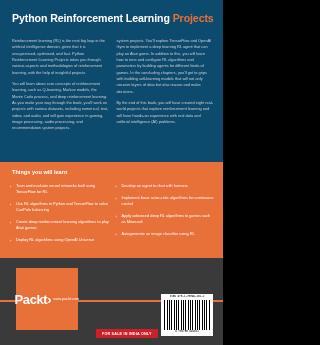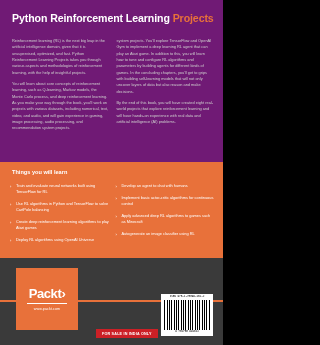--- a/index.html
+++ b/index.html
@@ -11,21 +11,21 @@
   }
   #cover {
     position: relative;
     width: 223px; height: 345px;
     background: #3a3a3a;
   }
   
   .top-panel {
     position: absolute; left: 0; top: 0; right: 0;
     height: 162px;
-    background: #701a75;
+    background: #0c4a6e;
   }
   .title {
     position: absolute; left: 12px; top: 12px; right: 10px;
     font-size: 10.6px; font-weight: bold; line-height: 1.15;
     color: #ffffff; letter-spacing: -0.1px;
     white-space: nowrap;
   }
   .title .accent { color: #e8713a; }
 
   .blurb-cols {
@@ -78,21 +78,21 @@
     position: absolute; left: 0; right: 0;
     height: 2px; background: #e8713a;
   }
   .rule-top { top: 0px; }
   .rule-mid { top: 44px; }
 
   .packt-box {
     position: absolute; left: 16px; top: 12px;
     width: 62px; height: 62px;
     background: #e8713a;
-    display: flex; flex-direction: column;
+    display: flex; 
     align-items: center; justify-content: center;
     gap: 1px;
   }
   .packt-word {
     color: #ffffff; font-size: 13px; font-weight: bold;
     letter-spacing: -0.4px; line-height: 1;
   }
   .packt-underline {
     width: 40px; height: 1.4px; background: #ffffff;
     margin-top: 2px; margin-bottom: 2px;

